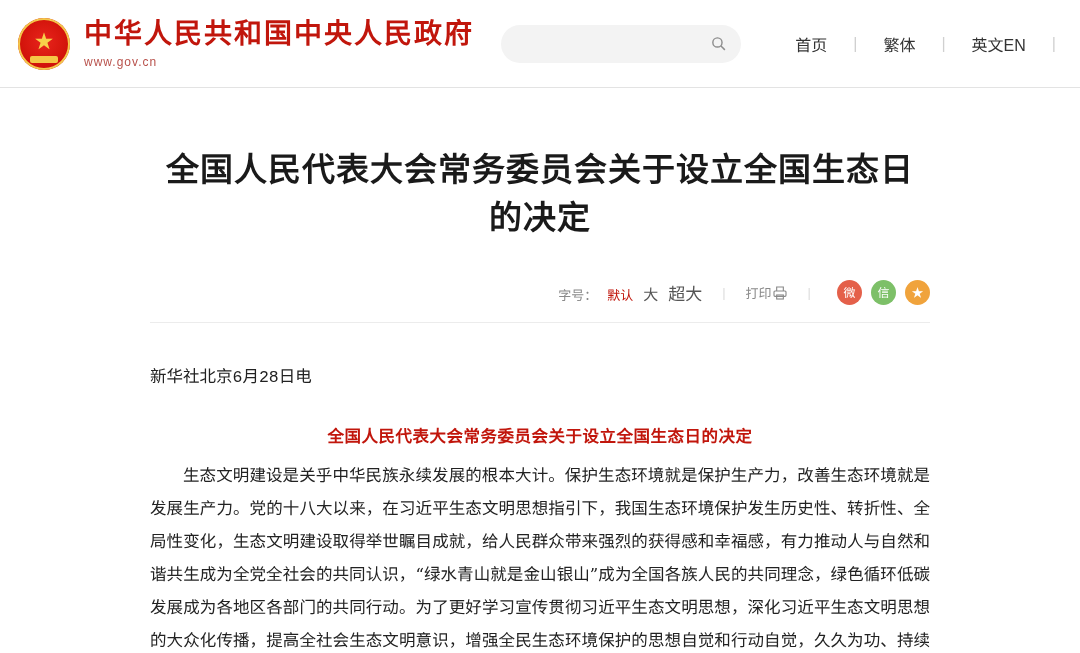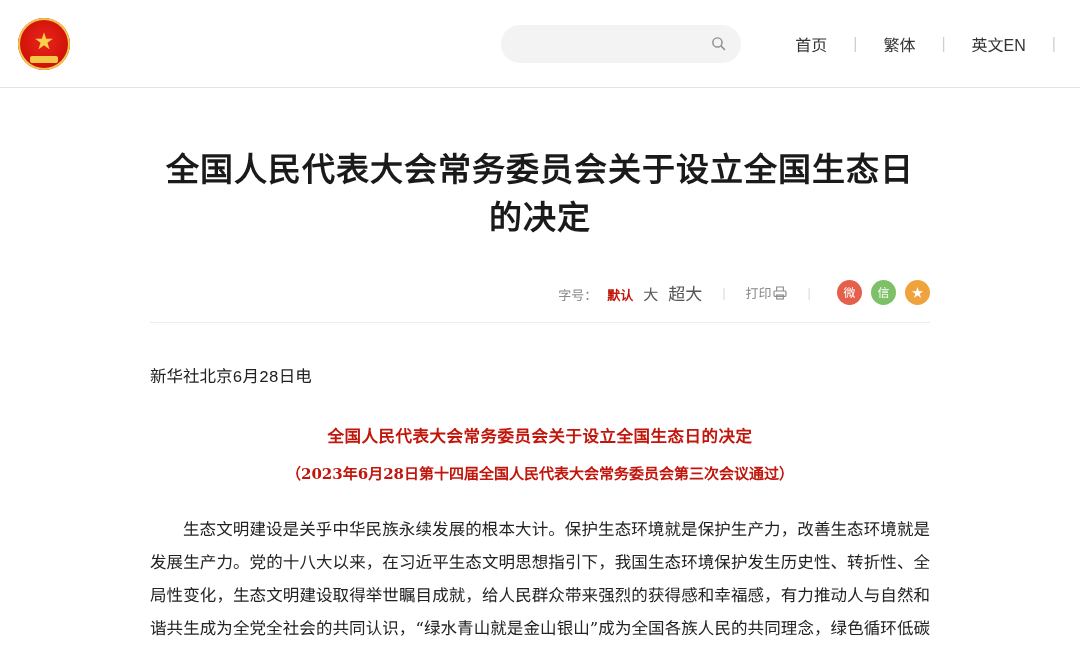--- a/index.html
+++ b/index.html
@@ -165,21 +165,21 @@
     gap: 16px;
     color: #8a8a8a;
   }
   .fontsize-group {
     display: flex;
     align-items: baseline;
     gap: 10px;
   }
   .fontsize-group .lbl { color: #8a8a8a; }
   .fontsize-group .opt { color: #555; cursor: pointer; }
-  .fontsize-group .opt.active { color: #c1160c; font-weight: bold; text-align: right; }
+  .fontsize-group .opt.active { color: #c1160c; font-weight: normal; text-align: right; }
   .fontsize-group .opt.big { font-size: 15px; }
   .fontsize-group .opt.bigger { font-size: 17px; }
 
   .divider-v {
     color: #dcdcdc;
     padding: 0 4px;
   }
 
   .print-group {
     display: flex;
@@ -250,20 +250,24 @@
 </style>
 </head>
 <body>
 
 <div class="site-header">
   <div class="brand">
     <div class="emblem">
       <span class="star">★</span>
       <span class="gear"></span>
     </div>
+    <div class="brand-text">
+      <div class="brand-title">中华人民共和国中央人民政府</div>
+      <div class="brand-url">www.gov.cn</div>
+    </div>
   </div>
 
   <div class="header-spacer"></div>
 
   <div class="search-box">
     <input class="search-input" type="text" placeholder="" style="">
     <svg class="search-icon" viewBox="0 0 24 24" fill="none" stroke="currentColor" stroke-width="2">
       <circle cx="10.5" cy="10.5" r="6.5"></circle>
       <line x1="15.5" y1="15.5" x2="21" y2="21"></line>
     </svg>
@@ -314,18 +318,17 @@
         <span class="share-btn share-fav">★</span>
       </div>
     </div>
   </div>
 
   <hr class="meta-rule">
 
   <div class="article-body">
     <p class="dateline">新华社北京6月28日电</p>
     <p class="doc-title">全国人民代表大会常务委员会关于设立全国生态日的决定</p>
-    <p class="doc-subtitle">（2023年6月28日第十四届全国人民代表大会常务委员会第三次会议通过）</p>
     <p class="para">生态文明建设是关乎中华民族永续发展的根本大计。保护生态环境就是保护生产力，改善生态环境就是发展生产力。党的十八大以来，在习近平生态文明思想指引下，我国生态环境保护发生历史性、转折性、全局性变化，生态文明建设取得举世瞩目成就，给人民群众带来强烈的获得感和幸福感，有力推动人与自然和谐共生成为全党全社会的共同认识，“绿水青山就是金山银山”成为全国各族人民的共同理念，绿色循环低碳发展成为各地区各部门的共同行动。为了更好学习宣传贯彻习近平生态文明思想，深化习近平生态文明思想的大众化传播，提高全社会生态文明意识，增强全民生态环境保护的思想自觉和行动自觉，久久为功、持续发力，以钉钉子精神推动生态文明建设不断取得新成效，第十四届全国人民代表大会常务委员会第三次会议决定：</p>
 
   </div>
 
 </div>
 
 </body></html>

